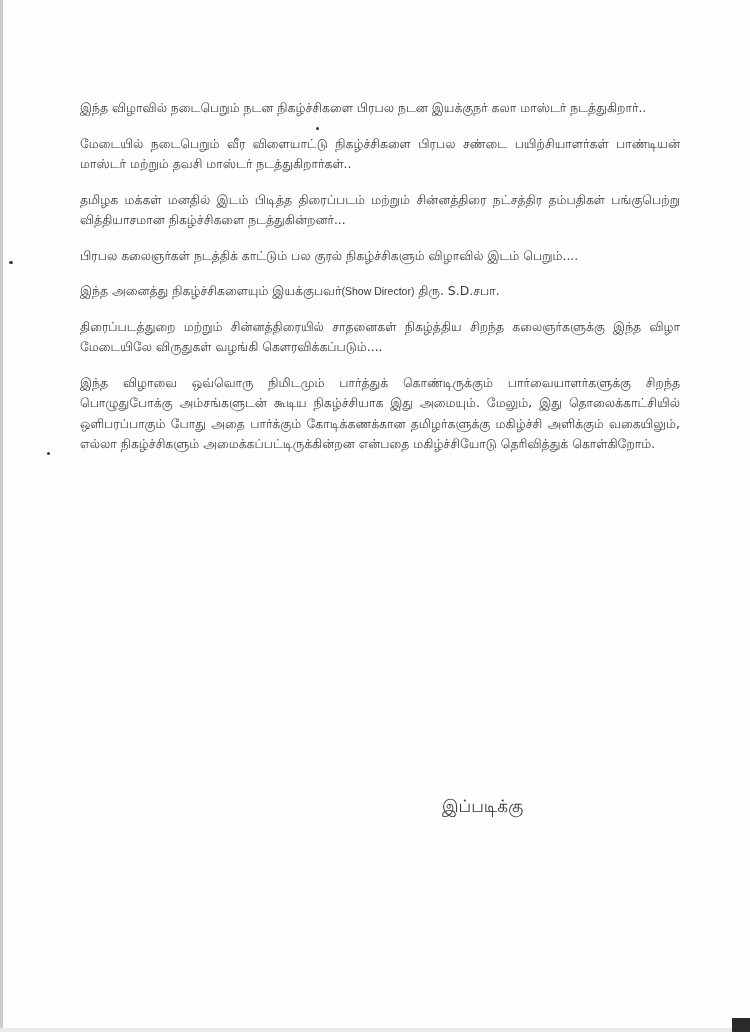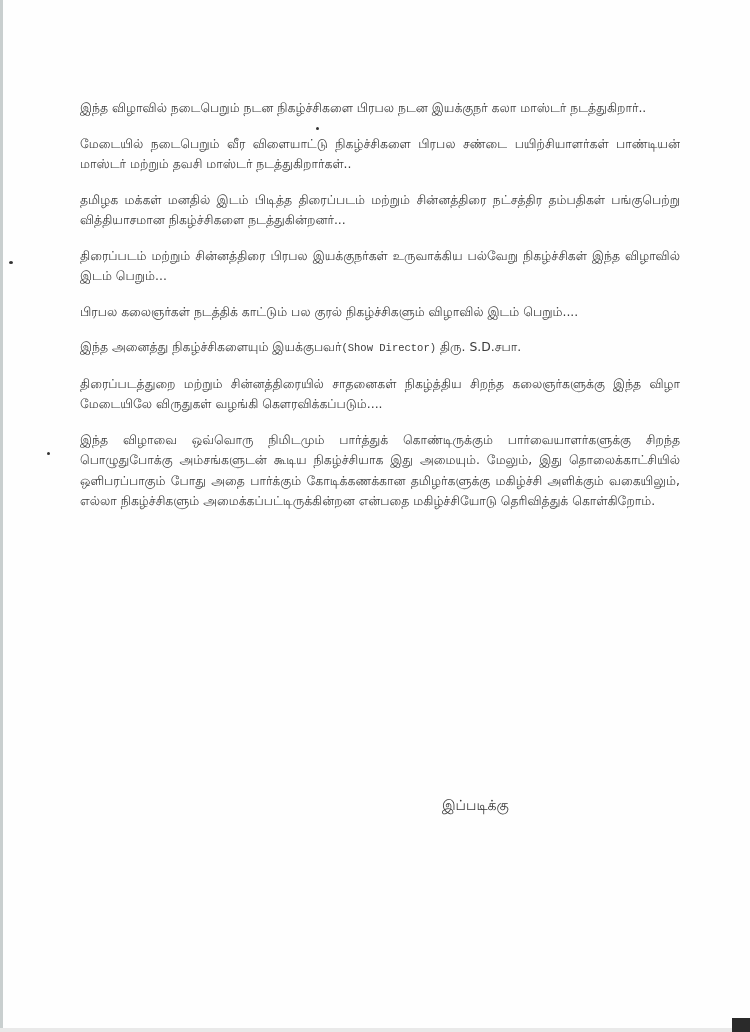--- a/index.html
+++ b/index.html
@@ -13,41 +13,40 @@
   .left-edge { position: absolute; left: 0; top: 0; width: 3px; height: 1032px; background: #c9cfcf; }
   .corner-mark { position: absolute; right: 0; bottom: 0; width: 18px; height: 14px; background: #2a2a2a; }
   .bottom-edge { position: absolute; left: 0; bottom: 0; width: 750px; height: 4px; background: #e9e9e9; }
   .speck { position: absolute; background: #333; border-radius: 50%; }
   .body-text {
     position: absolute; left: 80px; top: 86px; width: 600px;
     font-size: 12.4px; line-height: 20.5px; margin-top: 12px;
   }
   .para { margin: 0 0 15px 0; text-align: justify; }
   .para.indent { text-indent: 4px; }
-  .para .en { font-family: Liberation Mono, monospace; font-size: 10.5px; }
-  .signature { position: absolute; top: 796px; left: 300px; width: 380px; font-size: 14px; line-height: 20px; font-family: Liberation Mono, monospace; }
+  .para .en { font-family: Liberation Sans, sans-serif; font-size: 10.5px; }
+  .signature { position: absolute; top: 796px; left: 300px; width: 380px; font-size: 17px; line-height: 20px; }
   .sig-line1 { padding-left: 142px; }
   .sig-line2 { padding-left: 10px; }
 </style>
 </head>
 <body>
 
 <div class="page">
   <div class="left-edge"></div>
   <div class="bottom-edge"></div>
   <div class="corner-mark"></div>
   <div class="speck" style="left:316px;top:127px;width:3px;height:3px;"></div>
   <div class="speck" style="left:9px;top:261px;width:4px;height:3px;"></div>
   <div class="speck" style="left:47px;top:452px;width:3px;height:3px;"></div>
 
   <div class="body-text">
     <p class="para">இந்த விழாவில் நடைபெறும் நடன நிகழ்ச்சிகளை பிரபல நடன இயக்குநர் கலா மாஸ்டர் நடத்துகிறார்..</p>
     <p class="para">மேடையில் நடைபெறும் வீர விளையாட்டு நிகழ்ச்சிகளை பிரபல சண்டை பயிற்சியாளர்கள் பாண்டியன் மாஸ்டர் மற்றும் தவசி மாஸ்டர் நடத்துகிறார்கள்..</p>
     <p class="para">தமிழக மக்கள் மனதில் இடம் பிடித்த திரைப்படம் மற்றும் சின்னத்திரை நட்சத்திர தம்பதிகள் பங்குபெற்று வித்தியாசமான நிகழ்ச்சிகளை நடத்துகின்றனர்...</p>
-    <p class="para">திரைப்படம் மற்றும் சின்னத்திரை பிரபல இயக்குநர்கள் உருவாக்கிய பல்வேறு நிகழ்ச்சிகள் இந்த விழாவில் இடம் பெறும்...</p>
     <p class="para">பிரபல கலைஞர்கள் நடத்திக் காட்டும் பல குரல் நிகழ்ச்சிகளும் விழாவில் இடம் பெறும்....</p>
     <p class="para"><span>இந்த அனைத்து நிகழ்ச்சிகளையும் இயக்குபவர்</span><span class="en">(Show Director)</span><span> திரு.  S.D.சபா.</span></p>
     <p class="para">திரைப்படத்துறை மற்றும் சின்னத்திரையில் சாதனைகள் நிகழ்த்திய சிறந்த கலைஞர்களுக்கு இந்த விழா மேடையிலே விருதுகள் வழங்கி கௌரவிக்கப்படும்....</p>
     <p class="para">இந்த விழாவை ஒவ்வொரு நிமிடமும் பார்த்துக் கொண்டிருக்கும் பார்வையாளர்களுக்கு சிறந்த பொழுதுபோக்கு அம்சங்களுடன் கூடிய நிகழ்ச்சியாக இது அமையும். மேலும், இது தொலைக்காட்சியில் ஒளிபரப்பாகும் போது அதை பார்க்கும் கோடிக்கணக்கான தமிழர்களுக்கு மகிழ்ச்சி அளிக்கும் வகையிலும், எல்லா நிகழ்ச்சிகளும் அமைக்கப்பட்டிருக்கின்றன என்பதை மகிழ்ச்சியோடு தெரிவித்துக் கொள்கிறோம்.</p>
   </div>
 
   <div class="signature">
     <div class="sig-line1">இப்படிக்கு</div>
   </div>
 </div>

